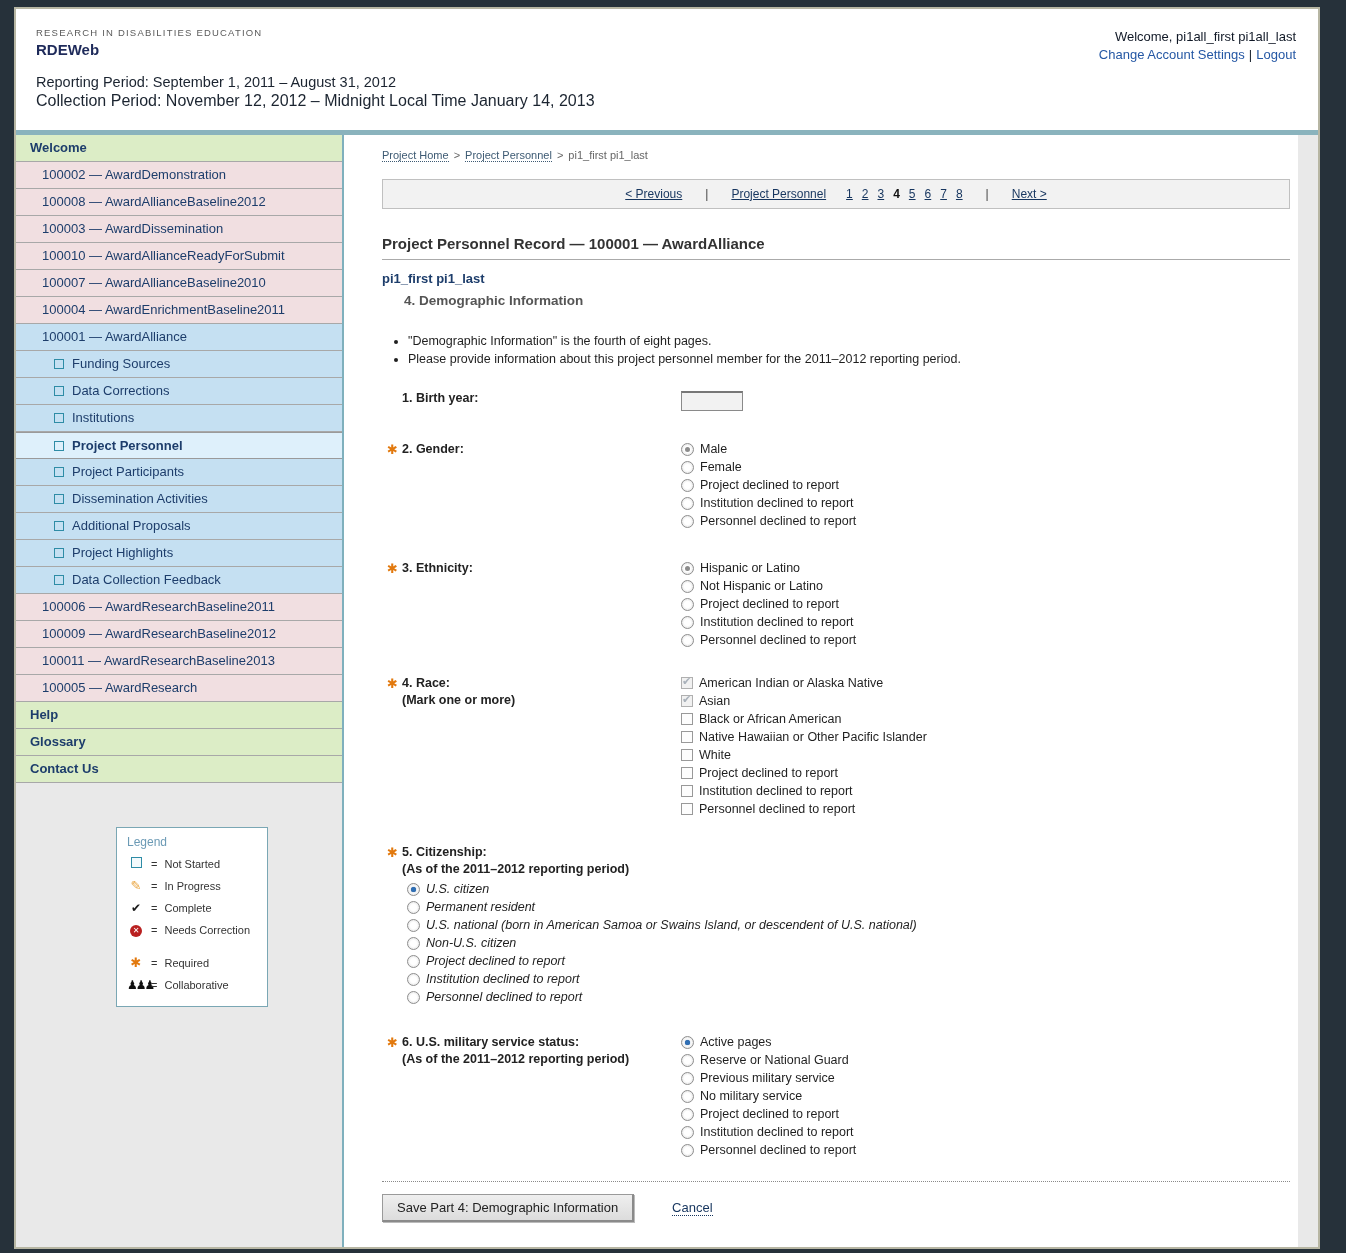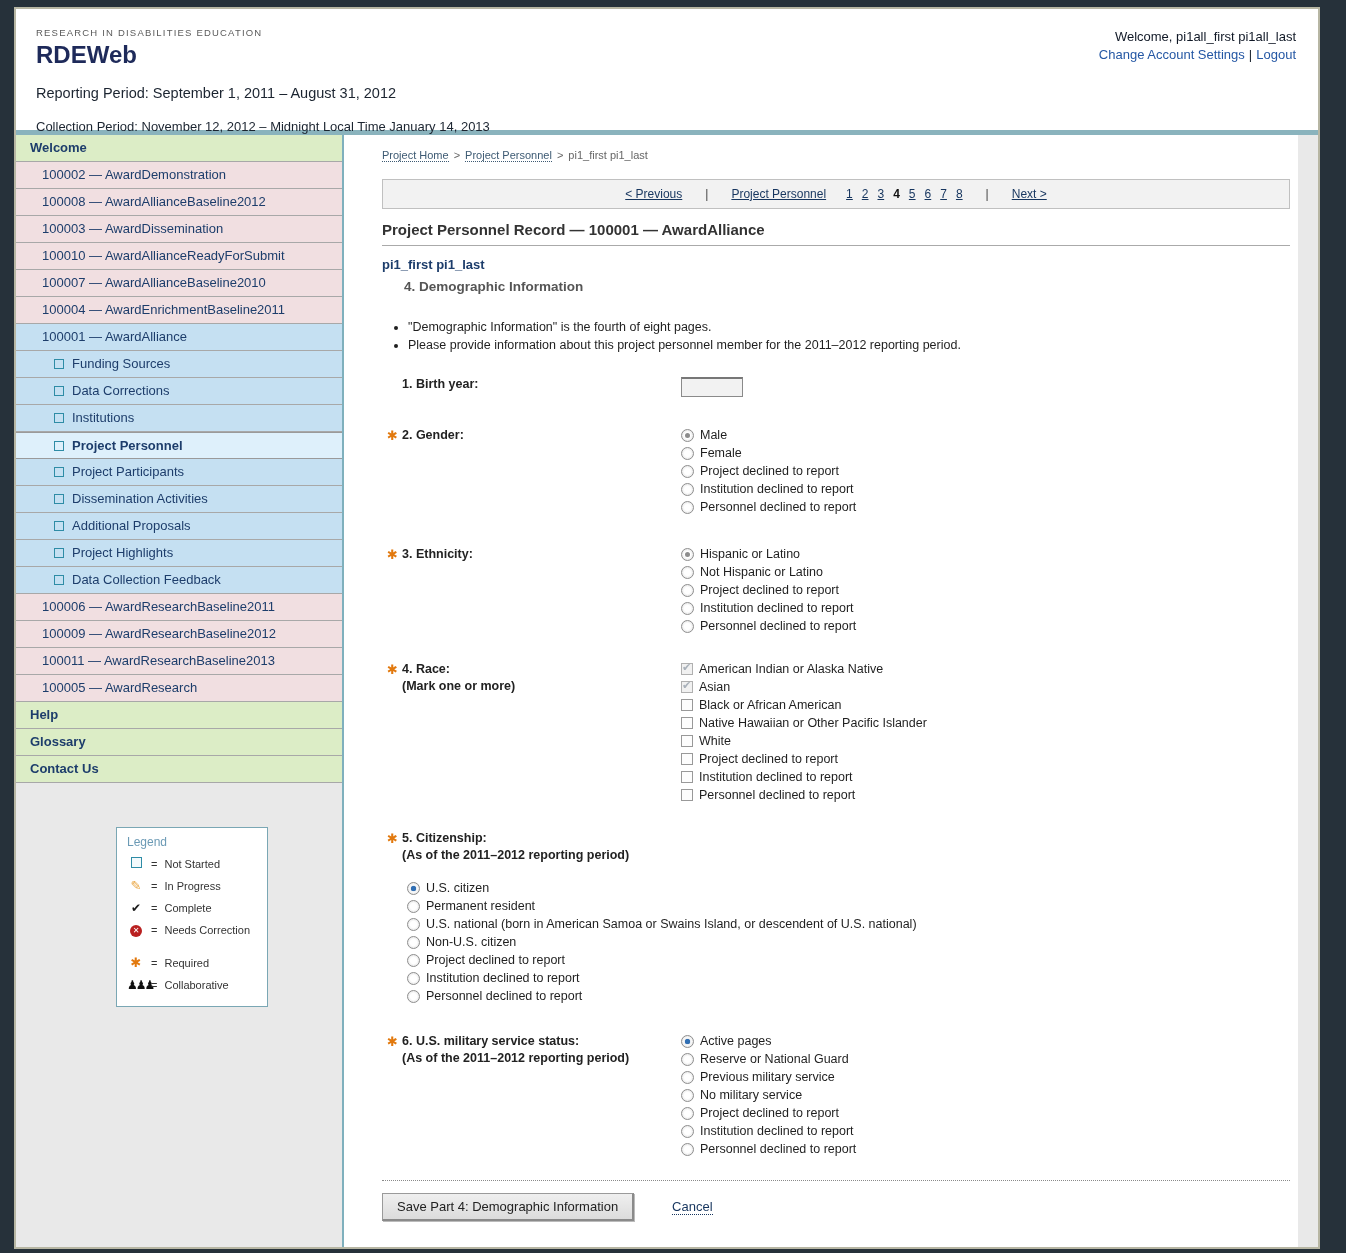--- a/index.html
+++ b/index.html
@@ -15,23 +15,23 @@
     background:#ffffff;
     border:2px solid #b7b6a3;
     display:flex; flex-direction:column;
   }
   
   .hdr {
     height:121px; background:#fff; position:relative;
     padding:18px 20px 0 20px; flex:0 0 auto;
   }
   .hdr-org { font-size:9.5px; letter-spacing:1.2px; color:#5a5a5a; }
-  .hdr-app { font-size:24px; font-weight:bold; color:#1e2a5a; margin-top:3px; }
+  .hdr-app { font-size:15px; font-weight:bold; color:#1e2a5a; margin-top:3px; }
   .hdr-reporting { font-size:14.5px; color:#1b2430; margin-top:16px; }
-  .hdr-collection { font-size:13px; color:#1b2430; margin-top:18px; }
+  .hdr-collection { font-size:16px; color:#1b2430; margin-top:2px; }
   .hdr-right { position:absolute; top:20px; right:22px; text-align:right; }
   .hdr-welcome { font-size:13px; color:#101826; }
   .hdr-links { font-size:13px; margin-top:3px; color:#1b2430; }
   .hdr-links a { color:#2457a4; text-decoration:none; cursor:pointer; }
   .hdr-sep { color:#1b2430; margin:0 4px; }
   
   .tealbar { height:5px; background:#8ab3bd; flex:0 0 auto; }
   
   .content-row { flex:1; display:flex; background:#e9e9e9; min-height:0; }
   
@@ -95,21 +95,21 @@
   .pagebar {
     margin-top:18px; height:30px; background:#f2f2f2; border:1px solid #c0c0c0;
     display:flex; align-items:center; justify-content:center; font-size:12px; gap:20px;
   }
   .pagebar a { color:#16355e; text-decoration:underline; cursor:pointer; }
   .pagebar .bar-sep { color:#444; margin:0 3px; }
   .pg-pages { display:flex; gap:9px; }
   .pg.current { color:#111; font-weight:bold; text-decoration:none; cursor:default; }
   
   .rec-title {
-    margin-top:12px; font-size:15px; font-weight:bold; color:#333;
+    margin-top:26px; font-size:15px; font-weight:bold; color:#333;
     border-bottom:1px solid #aaa; padding-bottom:7px;
   }
   .person-name { margin-top:11px; font-size:13px; font-weight:bold; color:#1d3d6b; }
   .section-title { margin-top:7px; margin-left:22px; font-size:13.5px; font-weight:bold; color:#555; }
   
   .notes { margin-top:26px; padding-left:26px; font-size:12.5px; color:#1f1f1f; }
   .notes li { margin-bottom:4px; }
   
   .qrow { display:flex; align-items:flex-start; }
   .qlabel {
@@ -144,21 +144,21 @@
   .birth-input {
     width:62px; height:20px; border:1px solid #8a8a8a; border-top:2px solid #777;
     background:#f2f2f2; font-size:12px; padding:0 4px;
     font-family:"Liberation Sans","DejaVu Sans",sans-serif;
   }
   .row-gender { margin-top:30px; }
   .row-ethnicity { margin-top:28px; }
   .row-race { margin-top:24px; }
   .block-citizen { margin-top:24px; position:relative; font-size:12.5px; }
   .block-citizen .blabel { font-weight:bold; color:#222; padding-left:20px; line-height:17px; }
-  .block-citizen .qopts { margin-left:25px; margin-top:16px; }
+  .block-citizen .qopts { margin-left:25px; margin-top:3px;font-style:italic; }
   .row-military { margin-top:30px; }
   
   .foot-sep { margin-top:20px; border-top:1px dotted #8a8a8a; margin-right:0; }
   .foot-row { margin-top:12px; padding-bottom:30px; display:flex; align-items:center; }
   .save-btn {
     font-size:13px; color:#222; background:linear-gradient(#efefef,#dcdcdc);
     border:1px solid #9a9a9a; border-right:2px solid #8a8a8a; border-bottom:2px solid #8a8a8a;
     padding:5px 14px; cursor:pointer; box-shadow:1px 1px 0 #bbb;
     font-family:"Liberation Sans","DejaVu Sans",sans-serif;
   }

